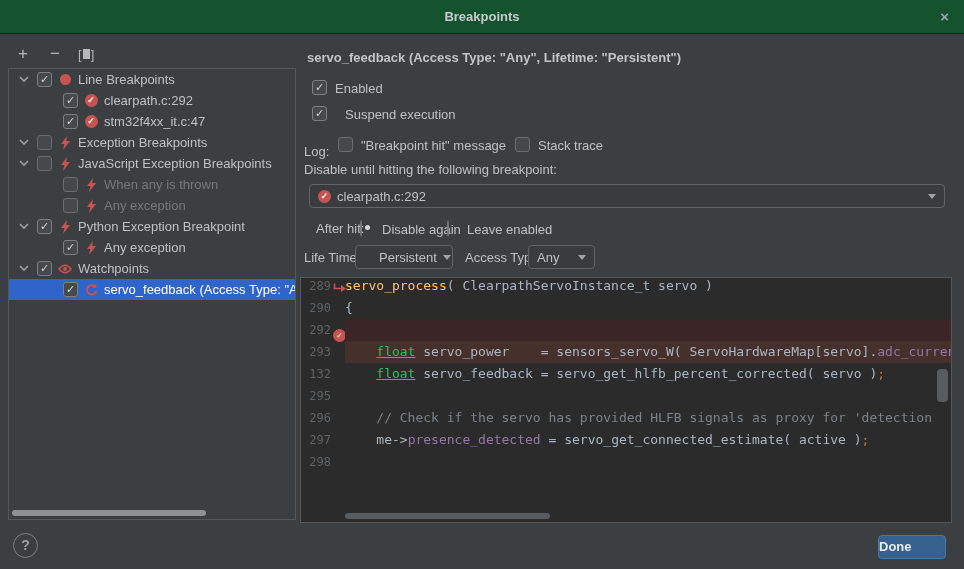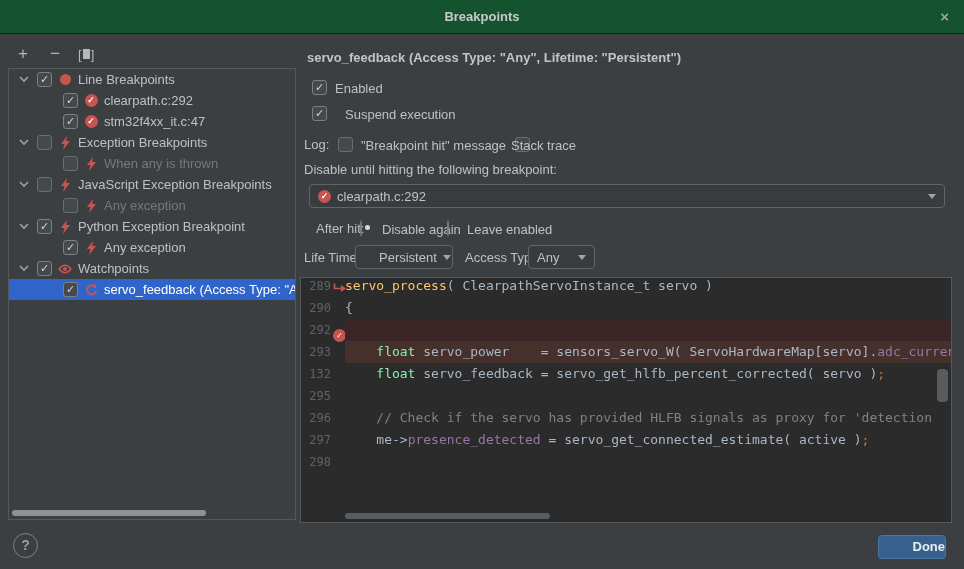--- a/index.html
+++ b/index.html
@@ -57,28 +57,28 @@
   .editor { position:absolute; left:300px; top:277px; width:652px; height:246px;
     background:#2b2b2b; border:1px solid #55585a; overflow:hidden; }
   .codelines { position:absolute; left:0; top:-3px; right:0; }
   .cl { position:relative; height:22px; line-height:22px;
     font-family:"DejaVu Sans Mono",monospace; font-size:13px; }
   .ln { position:absolute; left:0; top:0; width:30px; text-align:right; color:#606366; font-size:12px; }
   .gicon { position:absolute; left:32px; top:4px; width:15px; height:15px; }
   .codewrap { position:absolute; left:44px; top:0; right:0; bottom:0; white-space:pre; overflow:hidden; color:#a9b7c6; }
   .cl.hl1 .codewrap { background:#3b2526; }
   .cl.hl2 .codewrap { background:#46302c; }
-  .tk-pl { color:#a9b7c6; } .tk-kw { color:#86efac; } .tk-fn { color:#ffc66d; }
+  .tk-pl { color:#a9b7c6; } .tk-kw { color:#22c55e;text-decoration:underline; } .tk-fn { color:#ffc66d; }
   .tk-mem { color:#9876aa; } .tk-cmt { color:#7d8288; } .tk-sc { color:#cc7832; }
   .ed-vscroll { position:absolute; right:3px; top:91px; width:11px; height:33px; background:#595c5e; border-radius:4px; }
   .ed-hscroll { position:absolute; left:44px; bottom:3px; width:205px; height:6px; background:#595c5e; border-radius:3px; }
   
   .done { position:absolute; left:878px; top:535px; width:68px; height:24px;
     background:#36618e; border:1px solid #4a779f; border-radius:4px; color:#e9ebed;
-    font-weight:bold; font-size:13px; text-align:right; line-height:22px; }
+    font-weight:bold; font-size:13px; text-align:left; line-height:22px; }
 </style>
 </head>
 <body>
 
 <div class="dialog">
 
   
   <div class="titlebar">
     <div class="title">Breakpoints</div>
     <div class="close">×</div>
@@ -126,42 +126,42 @@
           </svg>
         </span>
         <span class="cb off"></span>
         <span class="ticon">
           <svg width="11" height="14" viewBox="0 0 11 14">
             <path d="M7 0 L1 8 H4.4 L3 14 L10 5 H6.2 Z" fill="#c75450"></path>
           </svg>
         </span>
         <span class="tlabel">Exception Breakpoints</span>
       </div>
-      <div class="trow lv1">
+      <div class="trow lv0">
+        <span class="chev">
+          <svg width="10" height="7" viewBox="0 0 10 7">
+            <path d="M1 1 L5 5 L9 1" stroke="#9da1a4" stroke-width="1.6" fill="none"></path>
+          </svg>
+        </span>
         <span class="cb off"></span>
         <span class="ticon">
           <svg width="11" height="14" viewBox="0 0 11 14">
             <path d="M7 0 L1 8 H4.4 L3 14 L10 5 H6.2 Z" fill="#c75450"></path>
           </svg>
         </span>
+        <span class="tlabel">JavaScript Exception Breakpoints</span>
+      </div>
+      <div class="trow lv1">
+        <span class="cb off"></span>
+        <span class="ticon">
+          <svg width="11" height="14" viewBox="0 0 11 14">
+            <path d="M7 0 L1 8 H4.4 L3 14 L10 5 H6.2 Z" fill="#c75450"></path>
+          </svg>
+        </span>
         <span class="tlabel dim">When any is thrown</span>
-      </div>
-      <div class="trow lv0">
-        <span class="chev">
-          <svg width="10" height="7" viewBox="0 0 10 7">
-            <path d="M1 1 L5 5 L9 1" stroke="#9da1a4" stroke-width="1.6" fill="none"></path>
-          </svg>
-        </span>
-        <span class="cb off"></span>
-        <span class="ticon">
-          <svg width="11" height="14" viewBox="0 0 11 14">
-            <path d="M7 0 L1 8 H4.4 L3 14 L10 5 H6.2 Z" fill="#c75450"></path>
-          </svg>
-        </span>
-        <span class="tlabel">JavaScript Exception Breakpoints</span>
       </div>
       <div class="trow lv1">
         <span class="cb off"></span>
         <span class="ticon">
           <svg width="11" height="14" viewBox="0 0 11 14">
             <path d="M7 0 L1 8 H4.4 L3 14 L10 5 H6.2 Z" fill="#c75450"></path>
           </svg>
         </span>
         <span class="tlabel dim">Any exception</span>
       </div>
@@ -221,25 +221,25 @@
 
   
   <div class="dheader">servo_feedback (Access Type: "Any", Lifetime: "Persistent")</div>
 
   <span class="cb abs" style="left:312px;top:80px;">✓</span>
   <span class="lab abs" style="left:335px;top:81px;">Enabled</span>
 
   <span class="cb abs" style="left:312px;top:106px;">✓</span>
   <span class="lab abs" style="left:335px;top:107px;margin-left:10px;">Suspend execution</span>
 
-  <span class="lab abs" style="left:304px;top:137px;text-align:center;">Log:</span>
+  <span class="lab abs" style="left:304px;top:144px;text-align:center;">Log:</span>
   <span class="cb off abs" style="left:338px;top:137px;"></span>
   <span class="lab abs" style="left:361px;top:138px;">"Breakpoint hit" message</span>
   <span class="cb off abs" style="left:515px;top:137px;"></span>
-  <span class="lab abs" style="left:511px;top:138px;">Stack trace</span>
+  <span class="lab abs" style="left:538px;top:138px;">Stack trace</span>
 
   <span class="lab abs" style="left:304px;top:162px;">Disable until hitting the following breakpoint:</span>
   <div class="combo abs" style="left:309px;top:184px;width:636px;height:24px;">
     <span class="bpchk">✓</span>
     <span>clearpath.c:292</span>
     <span class="arrow"></span>
   </div>
 
   <span class="lab abs" style="left:316px;top:221px;">After hit:</span>
   <span class="radio sel abs" style="left:360px;top:221px;"></span>

